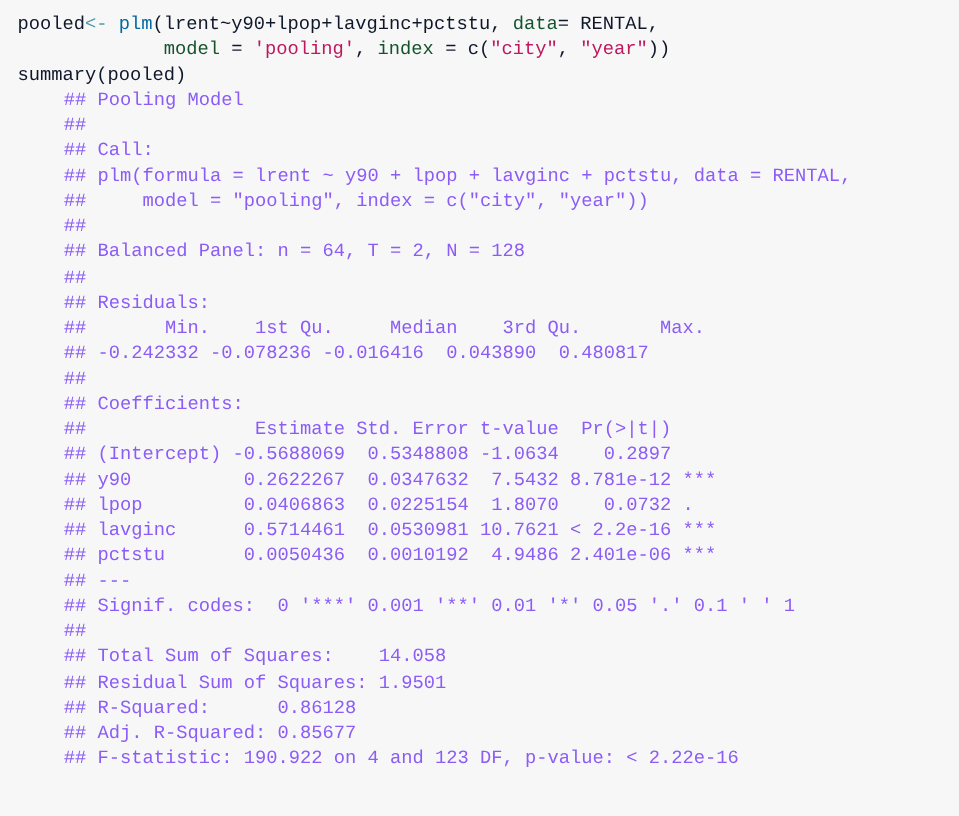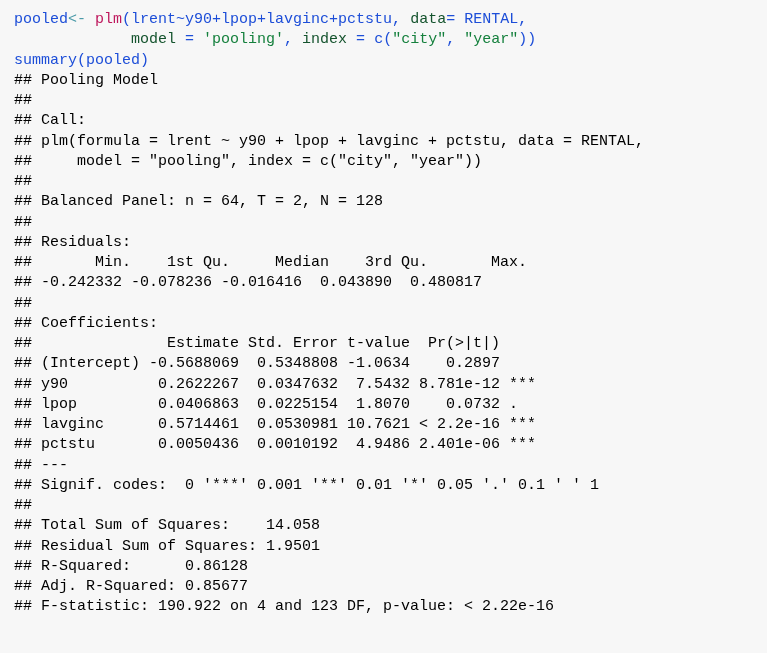--- a/index.html
+++ b/index.html
@@ -13,27 +13,28 @@
     }
     pre {
       margin: 0;
       font-family: inherit;
       white-space: pre;
     }
     .code-line {
       display: block;
       white-space: pre;
     }
-    .sym { color: #1d4ed8; text-align: center; }
+    .sym { color: #0f172a; text-align: center; }
     .assign { color: #4a9aa8; }
-    .fn { color: #be185d; }
+    .fn { color: #0369a1; }
     .arg { color: #14532d; }
-    .string { color: #15803d; }
+    .string { color: #be185d; }
     .out {
-      color: #000000;
+      color: #8b5cf6;
       display: block;
       white-space: pre;
+      margin-left: 37px;
     }
   </style>
 </head>
 <body>
 
 <pre><span class="code-line"><span class="sym">pooled</span><span class="assign">&lt;-</span><span class="sym"> </span><span class="fn">plm</span><span class="sym">(</span><span class="sym">lrent~y90+lpop+lavginc+pctstu, </span><span class="arg">data</span><span class="sym">= </span><span class="sym">RENTAL</span><span class="sym">,</span></span><span class="code-line"><span class="sym">             </span><span class="arg">model</span><span class="sym"> = </span><span class="string">'pooling'</span><span class="sym">, </span><span class="arg">index</span><span class="sym"> = </span><span class="sym">c(</span><span class="string">"city"</span><span class="sym">, </span><span class="string">"year"</span><span class="sym">))</span></span><span class="code-line"><span class="sym">summary(pooled)</span></span><span class="out"></span><span class="out">## Pooling Model</span><span class="out">## </span><span class="out">## Call:</span><span class="out">## plm(formula = lrent ~ y90 + lpop + lavginc + pctstu, data = RENTAL, </span><span class="out">##     model = "pooling", index = c("city", "year"))</span><span class="out">## </span><span class="out">## Balanced Panel: n = 64, T = 2, N = 128</span><span class="out">## </span><span class="out">## Residuals:</span><span class="out">##       Min.    1st Qu.     Median    3rd Qu.       Max. </span><span class="out">## -0.242332 -0.078236 -0.016416  0.043890  0.480817 </span><span class="out">## </span><span class="out">## Coefficients:</span><span class="out">##               Estimate Std. Error t-value  Pr(&gt;|t|)    </span><span class="out">## (Intercept) -0.5688069  0.5348808 -1.0634    0.2897    </span><span class="out">## y90          0.2622267  0.0347632  7.5432 8.781e-12 ***</span><span class="out">## lpop         0.0406863  0.0225154  1.8070    0.0732 .  </span><span class="out">## lavginc      0.5714461  0.0530981 10.7621 &lt; 2.2e-16 ***</span><span class="out">## pctstu       0.0050436  0.0010192  4.9486 2.401e-06 ***</span><span class="out">## ---</span><span class="out">## Signif. codes:  0 '***' 0.001 '**' 0.01 '*' 0.05 '.' 0.1 ' ' 1</span><span class="out">## </span><span class="out">## Total Sum of Squares:    14.058</span><span class="out">## Residual Sum of Squares: 1.9501</span><span class="out">## R-Squared:      0.86128</span><span class="out">## Adj. R-Squared: 0.85677</span><span class="out">## F-statistic: 190.922 on 4 and 123 DF, p-value: &lt; 2.22e-16</span></pre>
 
 </body></html>

